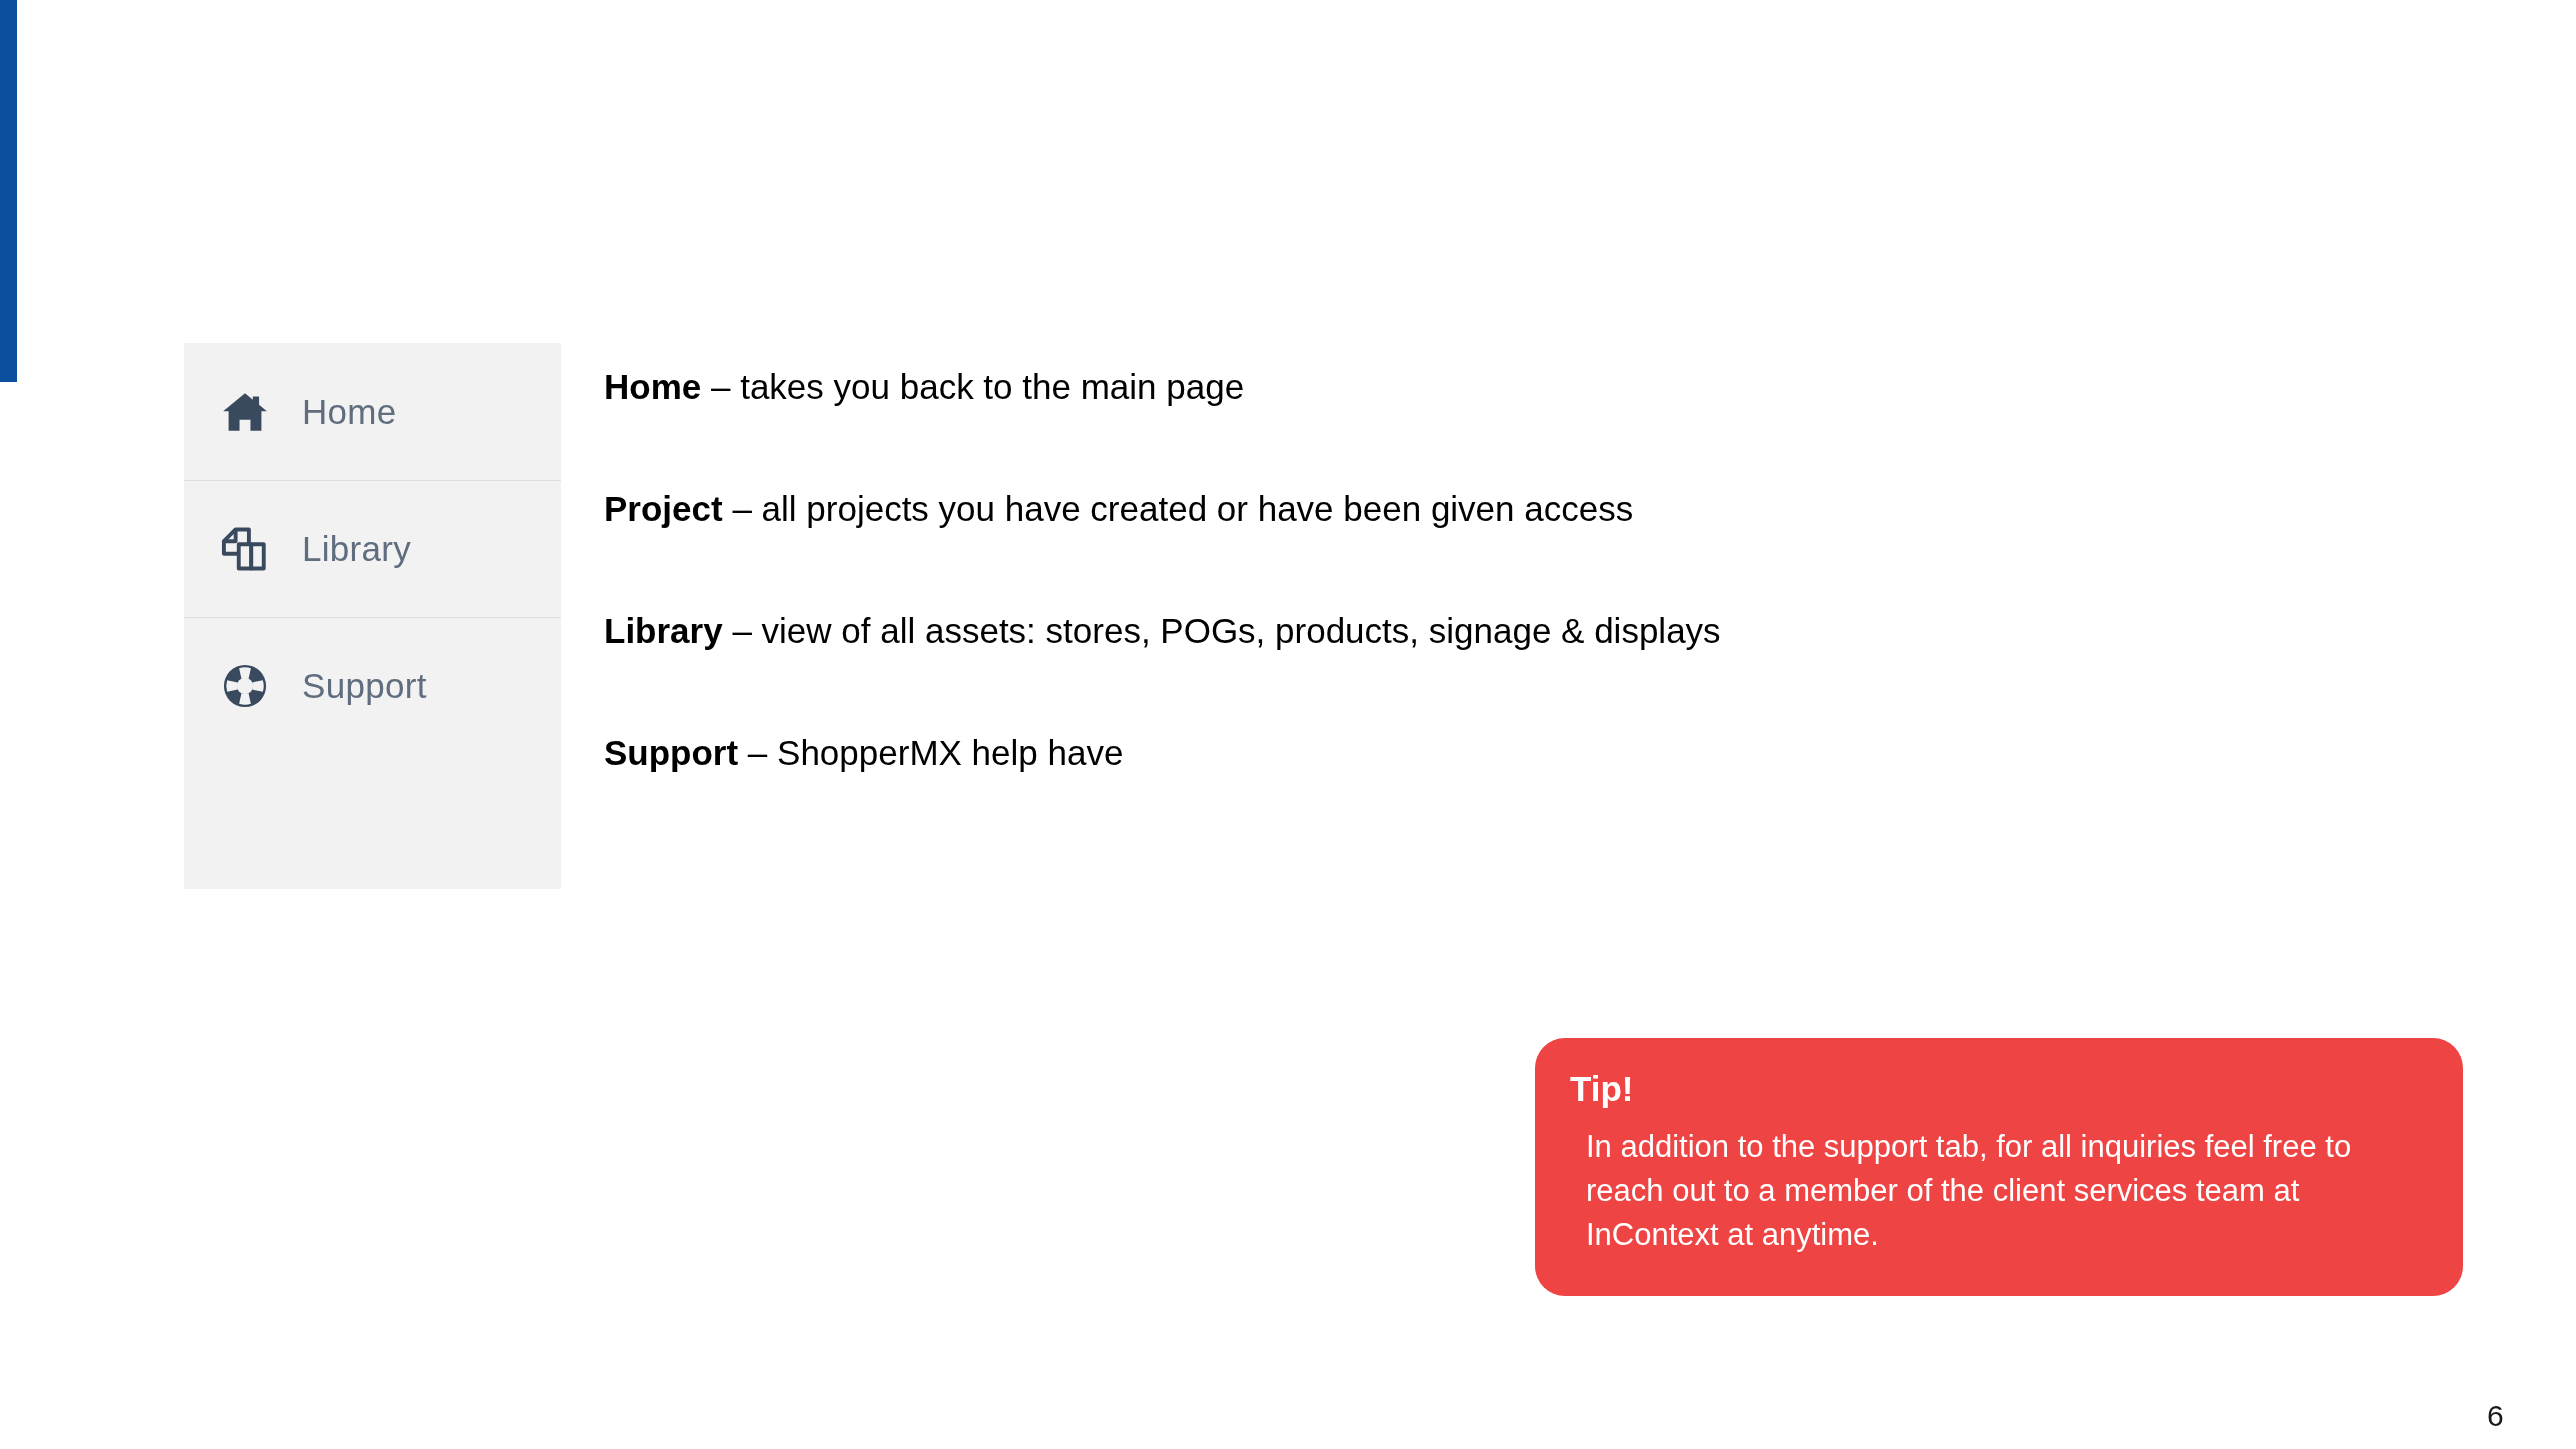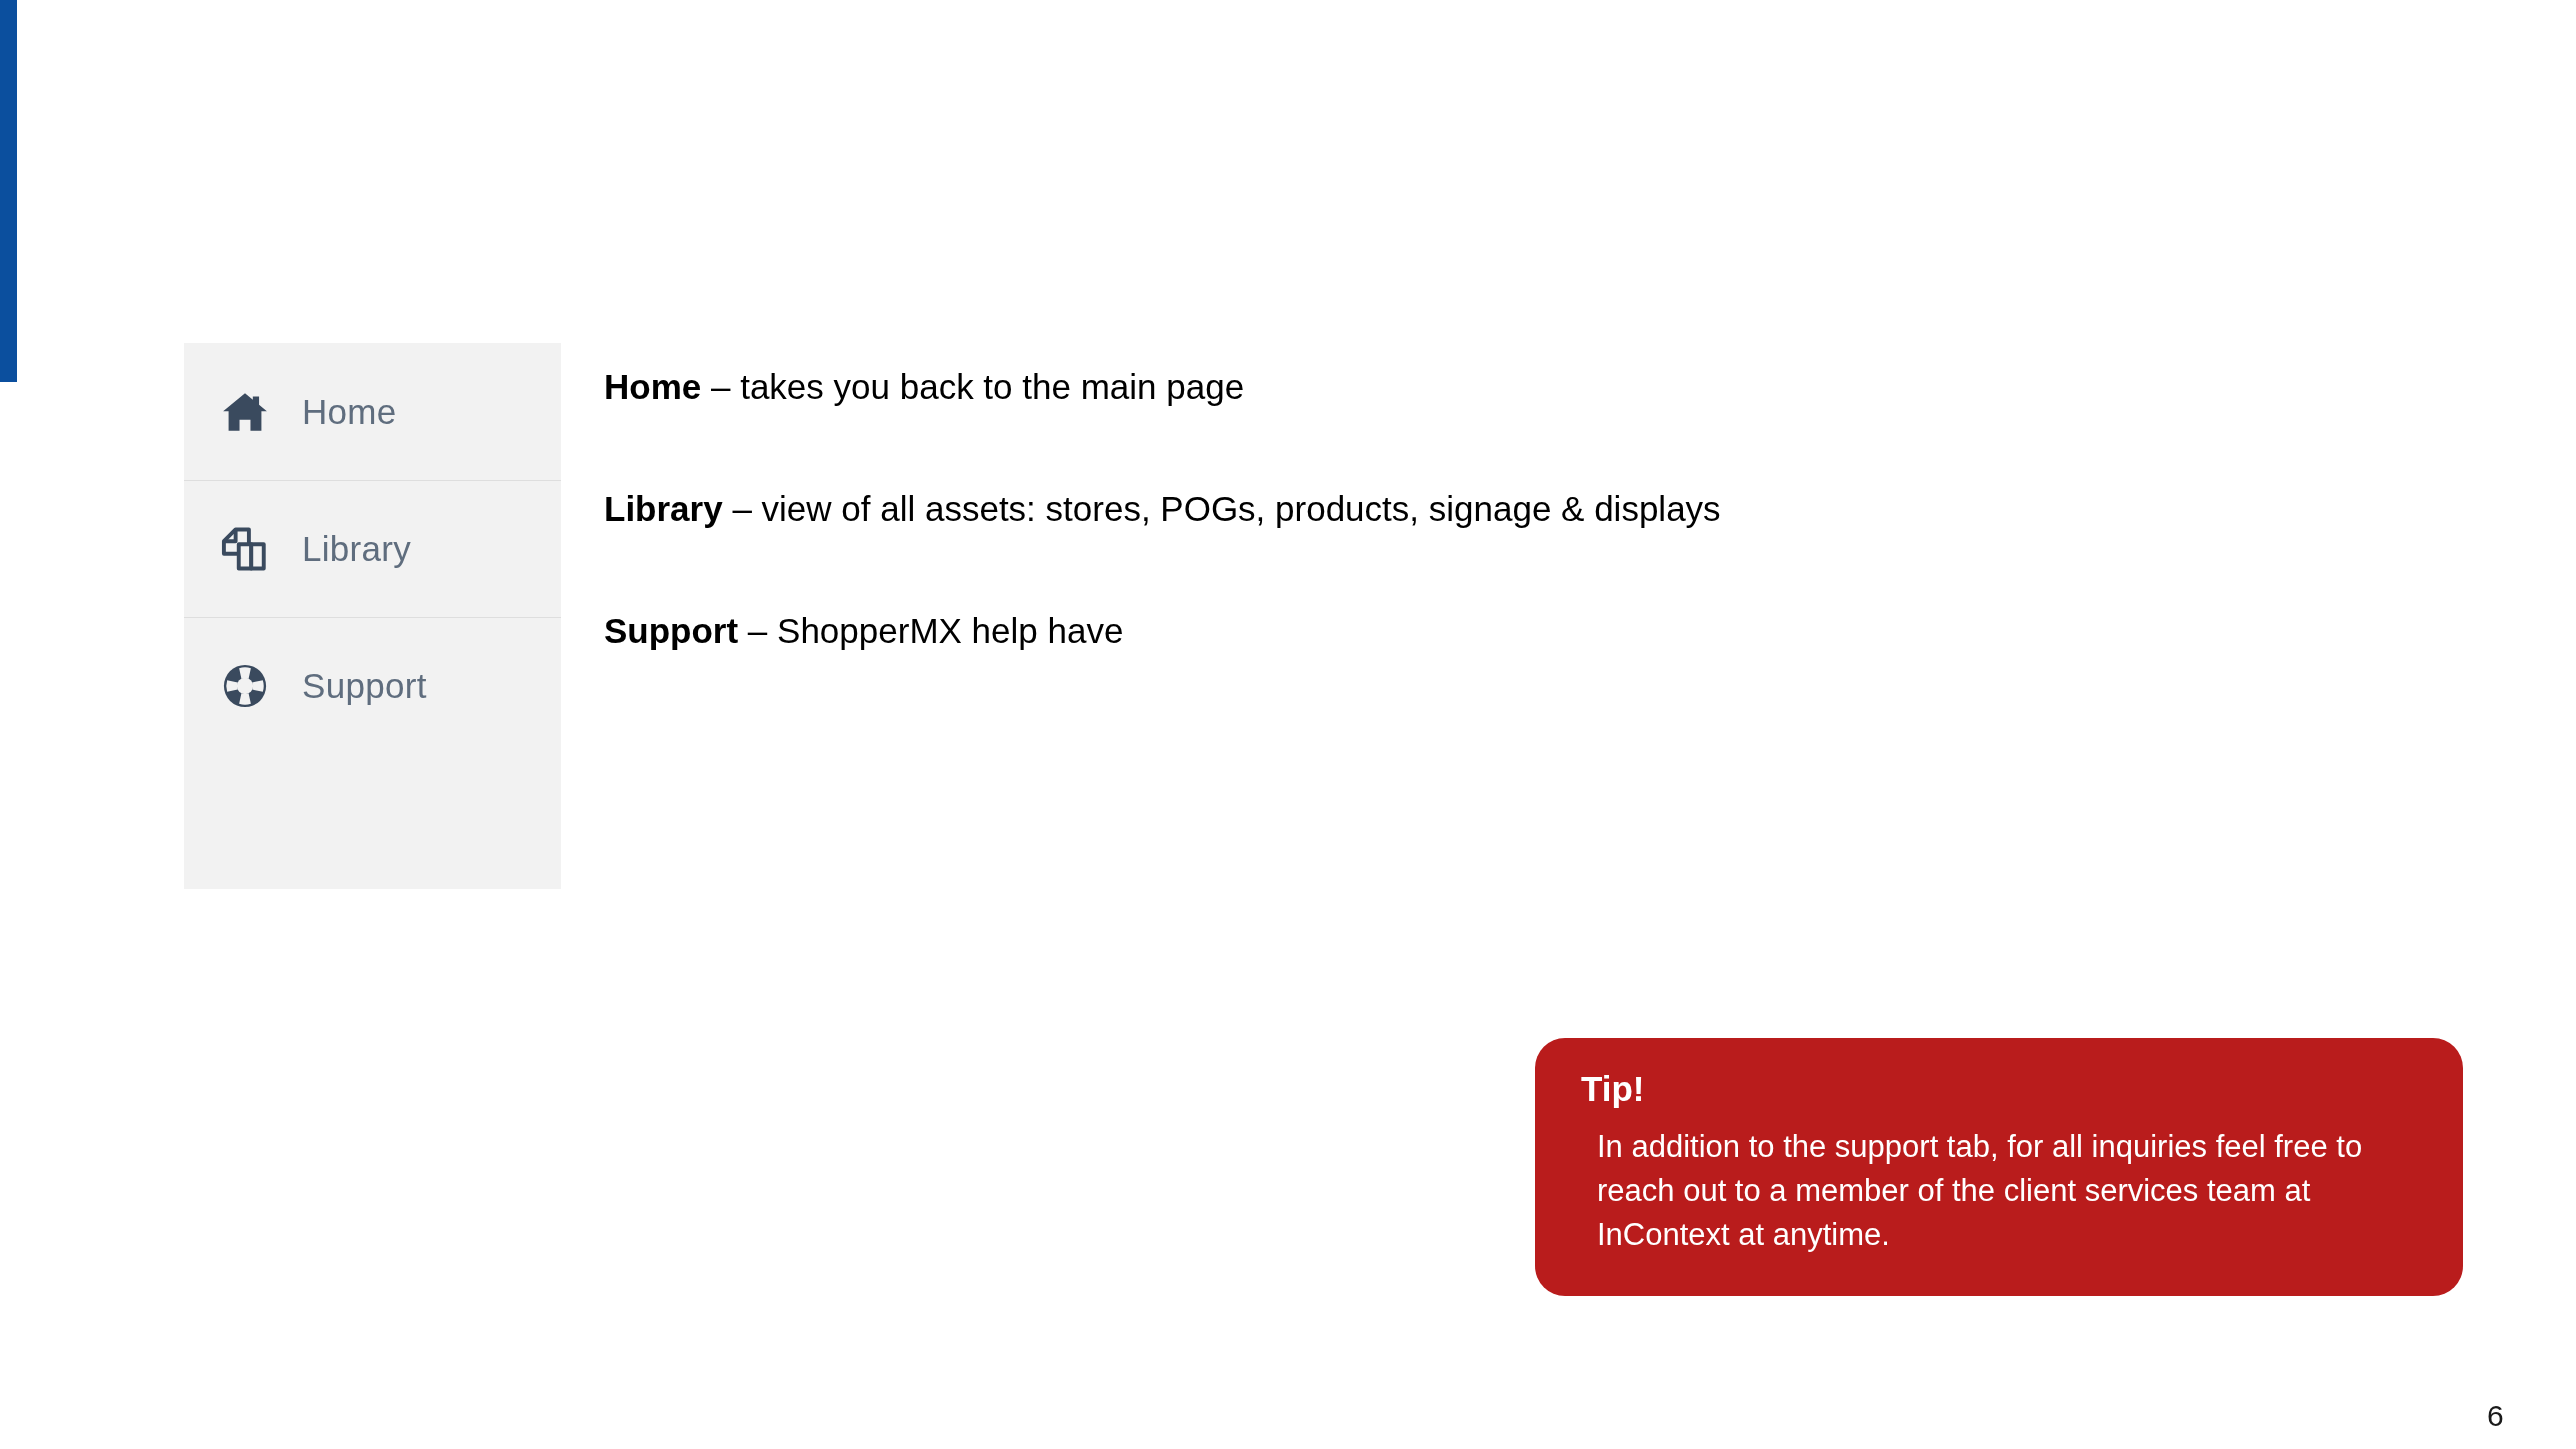--- a/index.html
+++ b/index.html
@@ -110,24 +110,24 @@
     font-weight: 400;
   }
 
   
   #tip-box {
     position: absolute;
     left: 1535px;
     top: 1038px;
     width: 928px;
     height: 258px;
-    background: #b91c1c;
+    background: #ef4444;
     border-radius: 30px;
     box-sizing: border-box;
-    padding: 32px 35px 0 46px;
+    padding: 32px 35px 0 35px;
   }
   #tip-title {
     font-size: 35px;
     font-weight: bold;
     color: #ffffff;
     line-height: 1.1;
     margin: 0 0 3.9px 0;
   }
   #tip-body {
     font-size: 31px;
@@ -195,20 +195,23 @@
     </div>
 
   </div>
 
   <div id="descriptions">
 
     <div class="desc-row">
       <div class="desc-line"><span class="desc-term">Home</span><span class="desc-rest"> – takes you back to the main page</span></div>
     </div>
 
+    <div class="desc-row">
+      <div class="desc-line"><span class="desc-term">Project</span><span class="desc-rest"> – all projects you have created or have been given access</span></div>
+    </div>
 
     <div class="desc-row">
       <div class="desc-line"><span class="desc-term">Library</span><span class="desc-rest"> – view of all assets: stores, POGs, products, signage &amp; displays</span></div>
     </div>
 
     <div class="desc-row">
       <div class="desc-line"><span class="desc-term">Support</span><span class="desc-rest"> – ShopperMX help have</span></div>
     </div>
 
   </div>

